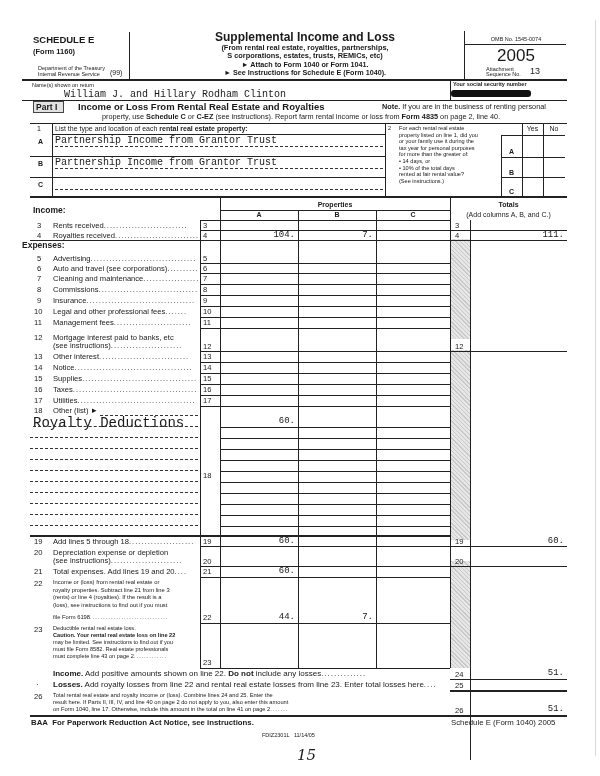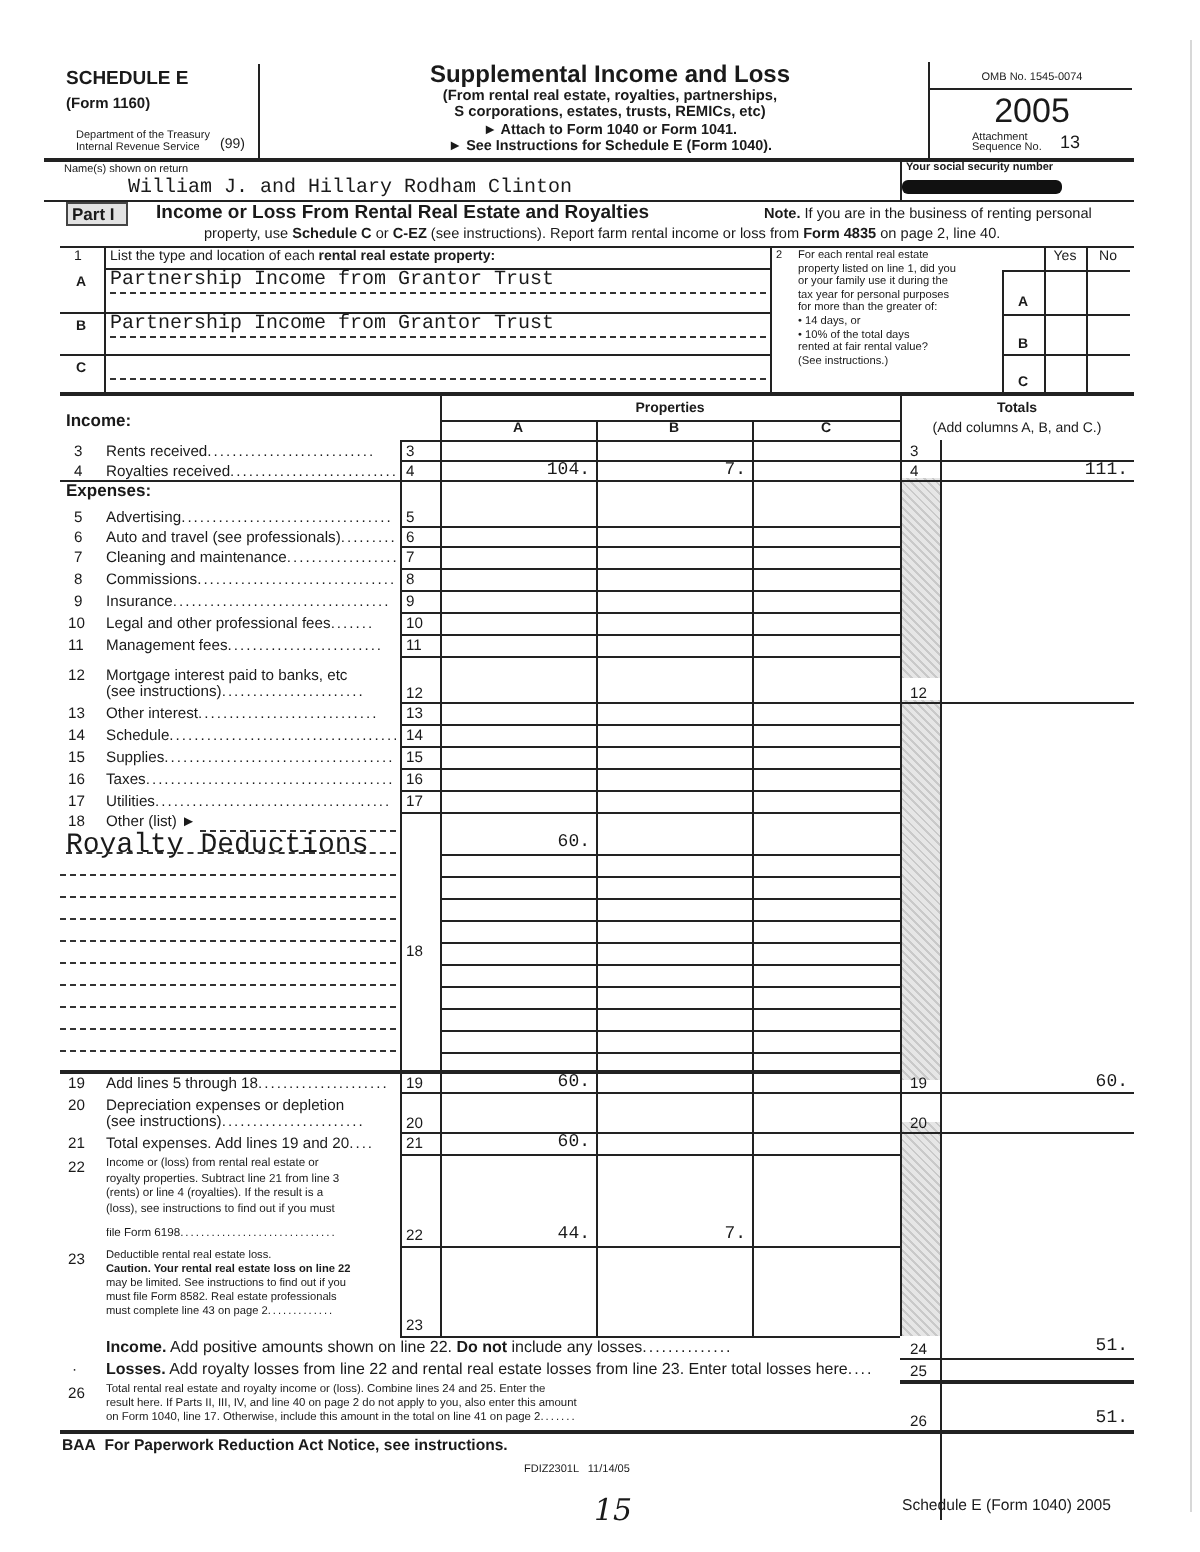--- a/index.html
+++ b/index.html
@@ -144,29 +144,29 @@
 <div class="abs lbl" style="left:37px;top:231px;">4</div>
 <div class="abs lbl" style="left:53px;top:231px;width:145px;overflow:hidden;"><span>Royalties received</span><span style="letter-spacing:1px;">...........................</span></div>
 <div class="abs lbl" style="left:203px;top:231px;">4</div>
 <div class="abs val" style="left:221px;top:230px;width:74px;">104.</div>
 <div class="abs val" style="left:299px;top:230px;width:74px;">7.</div>
 <div class="abs val" style="left:377px;top:230px;width:70px;"></div>
 <div class="abs lbl" style="left:455px;top:231px;">4</div>
 <div class="abs val" style="left:472px;top:230px;width:92px;">111.</div>
 <div class="hline" style="left:30px;top:240px;width:537px;"></div>
 
-<div class="abs bold" style="left:33px;top:240px;font-size:8.5px;">Expenses:</div>
+<div class="abs bold" style="left:22px;top:240px;font-size:8.5px;">Expenses:</div>
 
 <div class="abs lbl" style="left:37px;top:254px;">5</div>
 <div class="abs lbl" style="left:53px;top:254px;width:145px;overflow:hidden;"><span>Advertising</span><span style="letter-spacing:1px;">..................................</span></div>
 <div class="abs lbl" style="left:203px;top:254px;">5</div>
 <div class="hline" style="left:200px;top:263px;width:250px;"></div>
 
 <div class="abs lbl" style="left:37px;top:264px;">6</div>
-<div class="abs lbl" style="left:53px;top:264px;width:145px;overflow:hidden;"><span>Auto and travel (see professionals)</span><span style="letter-spacing:1px;">...........</span></div>
+<div class="abs lbl" style="left:53px;top:264px;width:145px;overflow:hidden;"><span>Auto and travel (see corporations)</span><span style="letter-spacing:1px;">...........</span></div>
 <div class="abs lbl" style="left:203px;top:264px;">6</div>
 <div class="hline" style="left:200px;top:273px;width:250px;"></div>
 
 <div class="abs lbl" style="left:37px;top:274px;">7</div>
 <div class="abs lbl" style="left:53px;top:274px;width:145px;overflow:hidden;"><span>Cleaning and maintenance</span><span style="letter-spacing:1px;">......................</span></div>
 <div class="abs lbl" style="left:203px;top:274px;">7</div>
 <div class="hline" style="left:200px;top:284px;width:250px;"></div>
 
 <div class="abs lbl" style="left:37px;top:285px;">8</div>
 <div class="abs lbl" style="left:53px;top:285px;width:145px;overflow:hidden;"><span>Commissions</span><span style="letter-spacing:1px;">..................................</span></div>
@@ -194,21 +194,21 @@
 <div class="abs lbl" style="left:203px;top:342px;">12</div>
 <div class="abs lbl" style="left:455px;top:342px;">12</div>
 <div class="hline" style="left:200px;top:351px;width:367px;"></div>
 
 <div class="abs lbl" style="left:34px;top:352px;">13</div>
 <div class="abs lbl" style="left:53px;top:352px;width:145px;overflow:hidden;"><span>Other interest</span><span style="letter-spacing:1px;">.............................</span></div>
 <div class="abs lbl" style="left:203px;top:352px;">13</div>
 <div class="hline" style="left:200px;top:362px;width:250px;"></div>
 
 <div class="abs lbl" style="left:34px;top:363px;">14</div>
-<div class="abs lbl" style="left:53px;top:363px;width:145px;overflow:hidden;"><span>Schedule</span><span style="letter-spacing:1px;">......................................</span></div>
+<div class="abs lbl" style="left:53px;top:363px;width:145px;overflow:hidden;"><span>Notice</span><span style="letter-spacing:1px;">......................................</span></div>
 <div class="abs lbl" style="left:203px;top:363px;">14</div>
 <div class="hline" style="left:200px;top:373px;width:250px;"></div>
 
 <div class="abs lbl" style="left:34px;top:374px;">15</div>
 <div class="abs lbl" style="left:53px;top:374px;width:145px;overflow:hidden;"><span>Supplies</span><span style="letter-spacing:1px;">.....................................</span></div>
 <div class="abs lbl" style="left:203px;top:374px;">15</div>
 <div class="hline" style="left:200px;top:384px;width:250px;"></div>
 
 <div class="abs lbl" style="left:34px;top:385px;">16</div>
 <div class="abs lbl" style="left:53px;top:385px;width:145px;overflow:hidden;"><span>Taxes</span><span style="letter-spacing:1px;">........................................</span></div>
@@ -252,21 +252,21 @@
 
 <div class="abs lbl" style="left:34px;top:537px;">19</div>
 <div class="abs lbl" style="left:53px;top:537px;width:145px;overflow:hidden;"><span>Add lines 5 through 18</span><span style="letter-spacing:1px;">.....................</span></div>
 <div class="abs lbl" style="left:203px;top:537px;">19</div>
 <div class="abs val" style="left:221px;top:536px;width:74px;">60.</div>
 <div class="abs lbl" style="left:455px;top:537px;">19</div>
 <div class="abs val" style="left:472px;top:536px;width:92px;">60.</div>
 <div class="hline" style="left:200px;top:546px;width:367px;"></div>
 
 <div class="abs lbl" style="left:34px;top:548px;">20</div>
-<div class="abs lbl" style="left:53px;top:548px;">Depreciation expenses or depletion</div>
+<div class="abs lbl" style="left:53px;top:548px;">Depreciation expense or depletion</div>
 <div class="abs lbl" style="left:53px;top:556px;width:145px;overflow:hidden;"><span>(see instructions)</span><span style="letter-spacing:1px;">.......................</span></div>
 <div class="abs lbl" style="left:203px;top:557px;">20</div>
 <div class="abs lbl" style="left:455px;top:557px;">20</div>
 <div class="hline" style="left:200px;top:566px;width:367px;"></div>
 
 <div class="abs lbl" style="left:34px;top:567px;">21</div>
 <div class="abs lbl" style="left:53px;top:567px;width:145px;overflow:hidden;"><span>Total expenses. Add lines 19 and 20</span><span style="letter-spacing:1px;">....</span></div>
 <div class="abs lbl" style="left:203px;top:567px;">21</div>
 <div class="abs val" style="left:221px;top:566px;width:74px;">60.</div>
 <div class="hline" style="left:200px;top:577px;width:250px;"></div>
@@ -310,15 +310,15 @@
 <div class="abs" style="left:53px;top:692px;font-size:5.7px;line-height:7px;white-space:nowrap;width:395px;overflow:hidden;">
   <div>Total rental real estate and royalty income or (loss). Combine lines 24 and 25. Enter the</div>
     <div>result here. If Parts II, III, IV, and line 40 on page 2 do not apply to you, also enter this amount</div>
     <div><span>on Form 1040, line 17. Otherwise, include this amount in the total on line 41 on page 2</span><span style="letter-spacing:1px;">.......</span></div>
 </div>
 <div class="abs lbl" style="left:455px;top:706px;">26</div>
 <div class="abs val" style="left:472px;top:704px;width:92px;">51.</div>
 <div class="hline thick" style="left:30px;top:715px;width:537px;"></div>
 
 <div class="abs bold" style="left:31px;top:718px;font-size:7.8px;white-space:nowrap;"><span>BAA</span>&nbsp; <span>For Paperwork Reduction Act Notice, see instructions.</span></div>
-<div class="abs" style="left:451px;top:718px;font-size:7.8px;white-space:nowrap;margin-top:30px;">Schedule E (Form 1040) 2005</div>
+<div class="abs" style="left:451px;top:718px;font-size:7.8px;white-space:nowrap;">Schedule E (Form 1040) 2005</div>
 <div class="abs tiny" style="left:262px;top:732px;white-space:pre;">FDIZ2301L   11/14/05</div>
 <div class="abs" style="left:297px;top:746px;font-family:'DejaVu Serif',serif;font-style:italic;font-size:15px;">15</div>
 
 </body></html>

